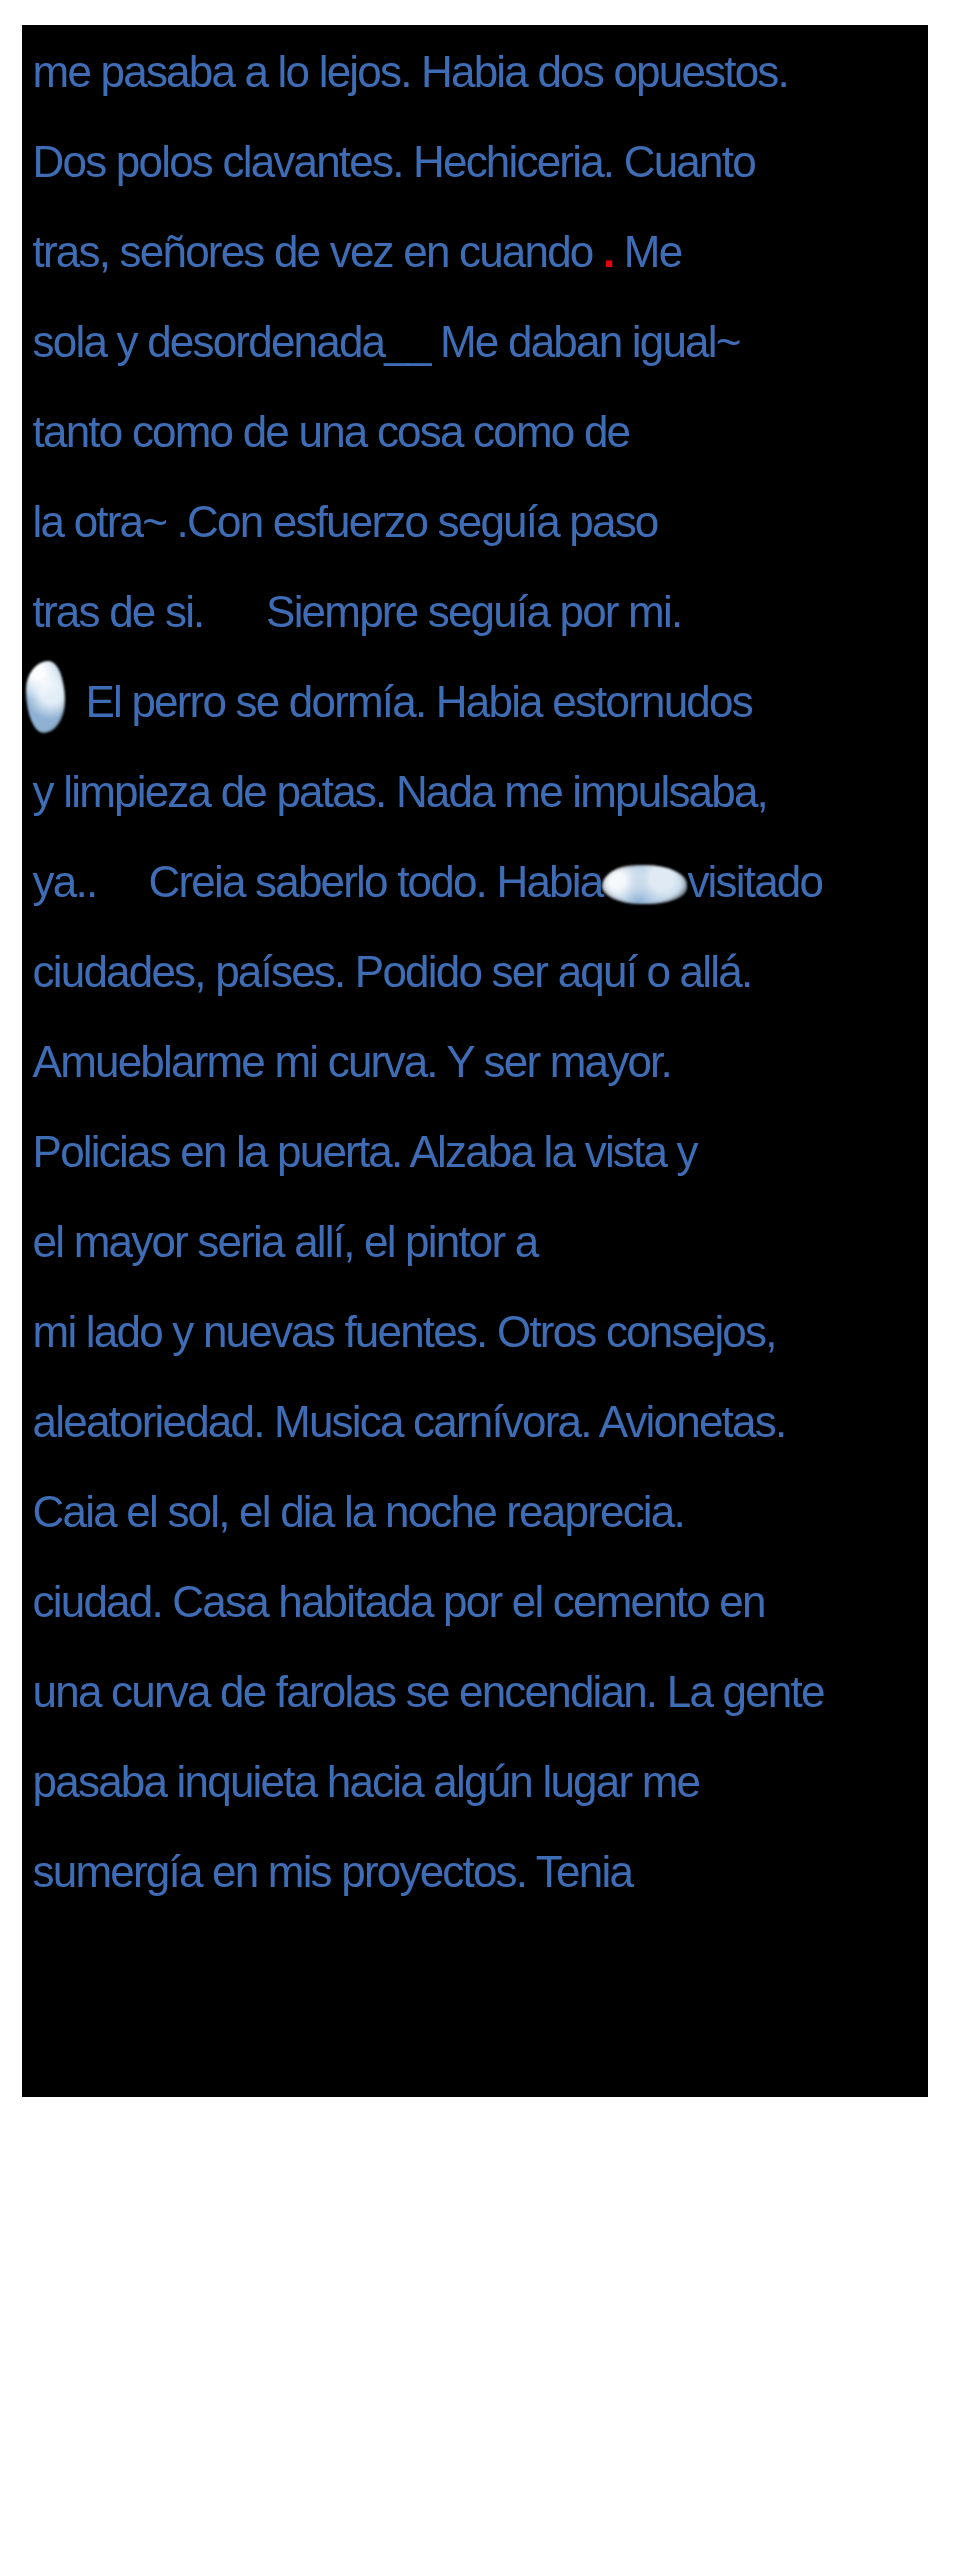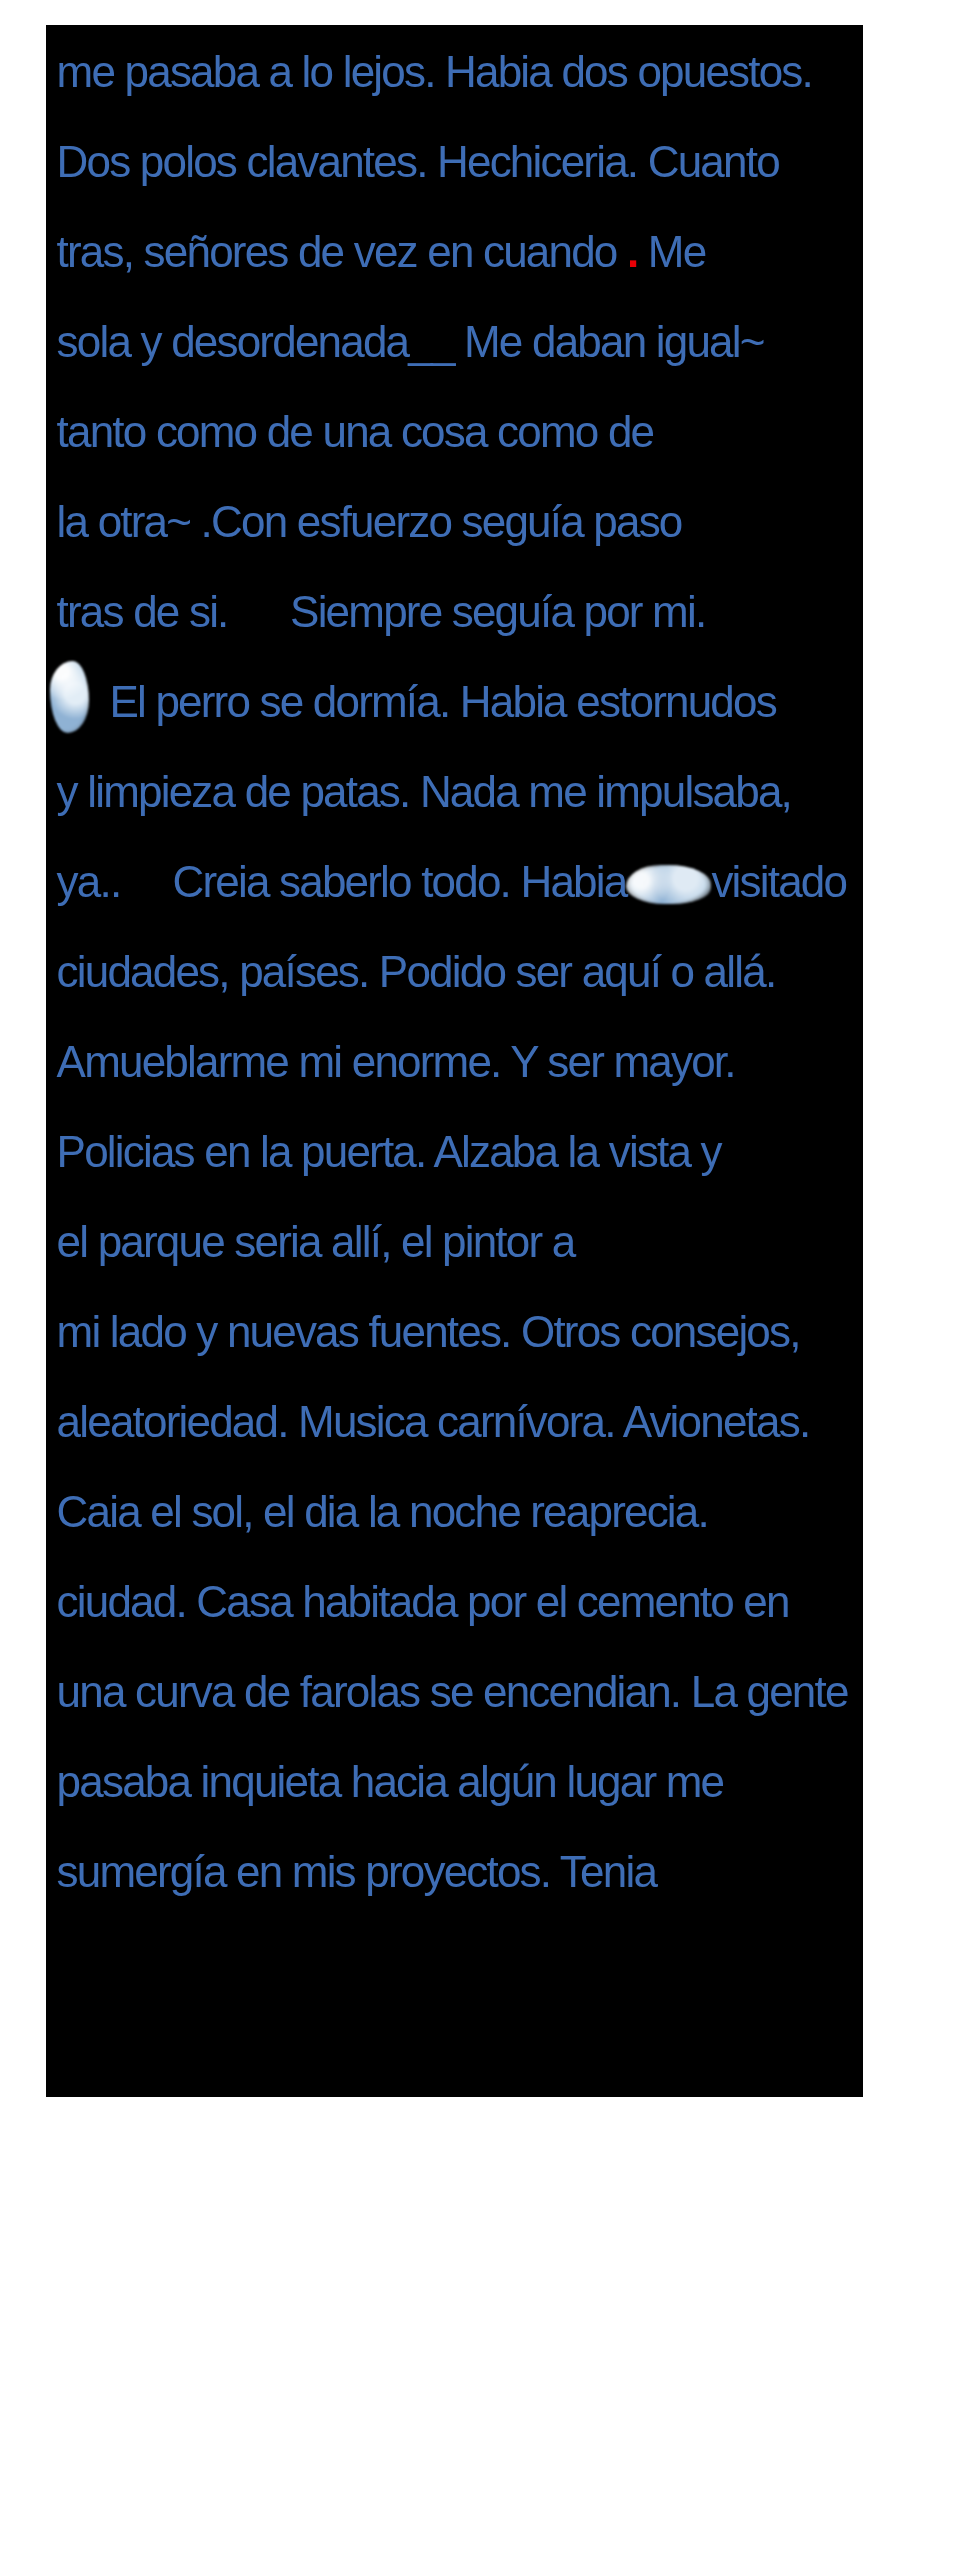--- a/index.html
+++ b/index.html
@@ -13,23 +13,23 @@
     font-family: "Liberation Sans", "DejaVu Sans", sans-serif;
     position: relative;
     overflow: hidden;
   }
   .page {
     position: absolute;
     inset: 0;
   }
   .panel {
     position: absolute;
-    left: 46px;
+    left: 22px;
     top: 25px;
-    width: 817px;
+    width: 906px;
     height: 2072px;
     background: var(--panel-bg, #000000);
     overflow: visible;
   }
   .lines {
     position: absolute;
     left: 10.6px;
     top: 1.8px;
     right: 0;
   }
@@ -82,23 +82,23 @@
         <div class="line"><span>Dos polos clavantes. Hechiceria. Cuanto</span></div>
         <div class="line"><span>tras, señores de vez en cuando </span><span class="red">.</span><span> Me</span></div>
         <div class="line"><span>sola y desordenada__ Me daban igual~</span></div>
         <div class="line"><span>tanto como de una cosa como de</span></div>
         <div class="line"><span>la otra~ .Con esfuerzo seguía paso</span></div>
         <div class="line"><span>tras de si.      Siempre seguía por mi.</span></div>
         <div class="line"><span class="smudge smudge-v"></span><span>  El perro se dormía. Habia estornudos</span></div>
         <div class="line"><span>y limpieza de patas. Nada me impulsaba,</span></div>
         <div class="line"><span>ya..     Creia saberlo todo. Habia</span><span class="smudge smudge-h"></span><span>visitado</span></div>
         <div class="line"><span>ciudades, países. Podido ser aquí o allá.</span></div>
-        <div class="line"><span>Amueblarme mi enorme. Y ser mayor.</span></div>
+        <div class="line"><span>Amueblarme mi curva. Y ser mayor.</span></div>
         <div class="line"><span>Policias en la puerta. Alzaba la vista y</span></div>
-        <div class="line"><span>el parque seria allí, el pintor a</span></div>
+        <div class="line"><span>el mayor seria allí, el pintor a</span></div>
         <div class="line"><span>mi lado y nuevas fuentes. Otros consejos,</span></div>
         <div class="line"><span>aleatoriedad. Musica carnívora. Avionetas.</span></div>
         <div class="line"><span>Caia el sol, el dia la noche reaprecia.</span></div>
         <div class="line"><span>ciudad. Casa habitada por el cemento en</span></div>
         <div class="line"><span>una curva de farolas se encendian. La gente</span></div>
         <div class="line"><span>pasaba inquieta hacia algún lugar me</span></div>
         <div class="line"><span>sumergía en mis proyectos. Tenia</span></div>
       </div>
   </div>
 </div>

